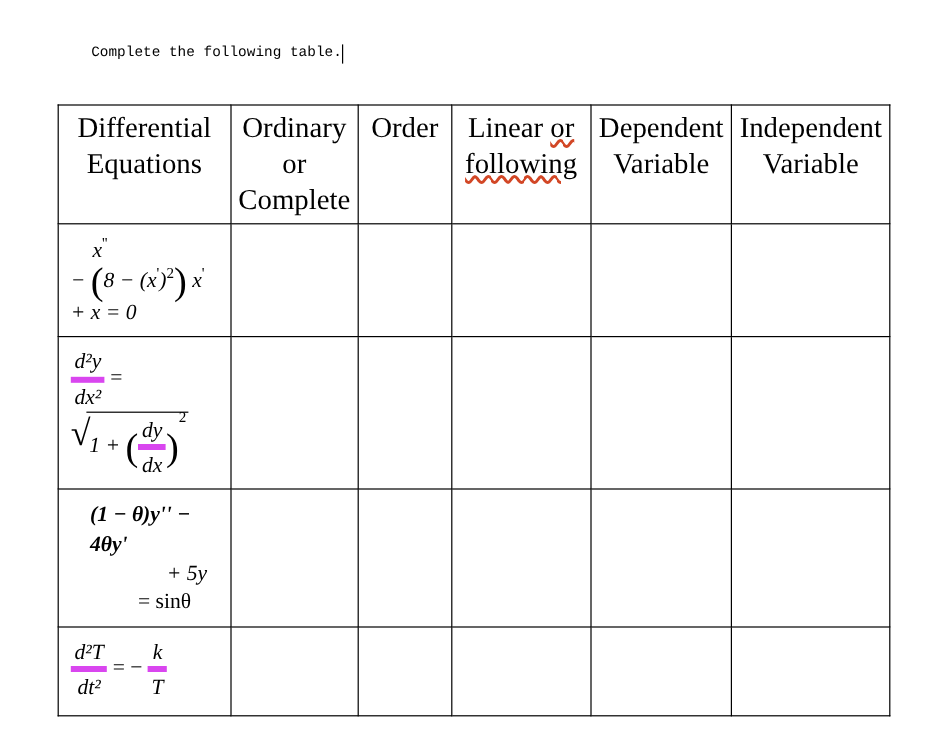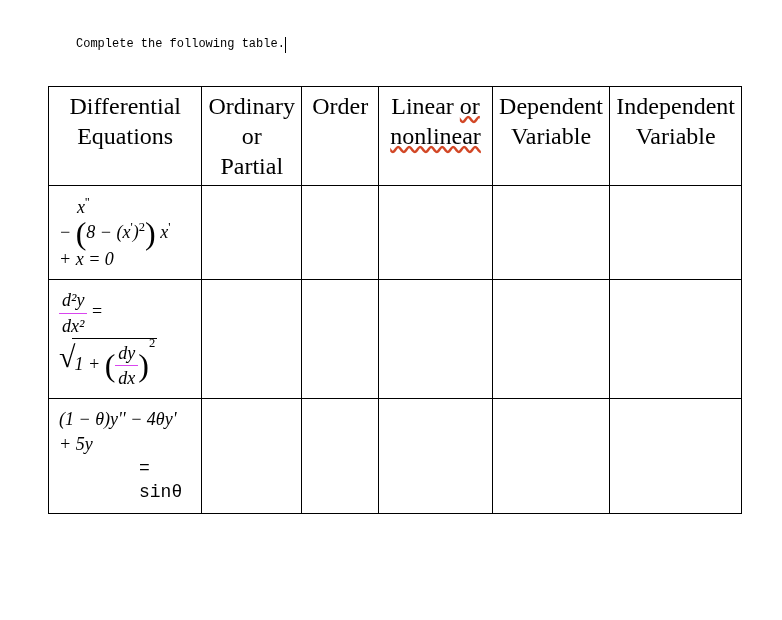--- a/index.html
+++ b/index.html
@@ -63,21 +63,21 @@
     line-height: 1.35;
   }
   td.blank { height: auto; }
   
   .frac {
     display: inline-block;
     vertical-align: middle;
     text-align: center;
     font-style: italic;
   }
-  .frac .num { display: block; border-bottom: 1px solid #d946ef; padding: 0 3px; }
+  .frac .num { display: block; border-bottom: 5px solid #d946ef; padding: 0 3px; }
   .frac .den { display: block; padding: 0 3px; font-style: italic; }
   .sup { font-size: 0.7em; vertical-align: super; font-style: normal; }
   .upright { font-style: normal; }
   .sqrt-wrap {
     display: inline-flex;
     align-items: stretch;
     vertical-align: middle;
   }
   .sqrt-sign {
     font-style: normal;
@@ -103,23 +103,23 @@
     vertical-align: top;
     font-style: normal;
     position: relative;
     top: -6px;
   }
   .row1 { height: 88px; }
   .row2 { height: 66px; }
   .row3 { height: 78px; }
   .row4 { height: 74px; }
   .row5 { height: 72px; }
-  .eq3-block { margin-left: 0px; }
-  .eq3-line2 { }
-  .eq3-line3 { margin-left: 80px; font-family: Liberation Mono, monospace; }
+  .eq3-block { margin-left: 16px; font-weight: bold; }
+  .eq3-line2 { margin-left: 80px; }
+  .eq3-line3 { margin-left: 56px; }
   .eq4-block {
     font-size: 16px;
     padding-top: 12px;
     padding-left: 18px;
   }
   .eq5-block {
     padding-top: 8px;
     padding-left: 6px;
   }
   .prime { font-style: normal; }
@@ -133,26 +133,26 @@
   <span>Complete the following table.</span><span class="cursor"></span>
 </div>
 
 <table>
   <thead>
     <tr>
       <th class="th-eq"><span>Differential Equations</span></th>
       <th class="th-op">
         <span>Ordinary</span><br>
         <span>or</span><br>
-        <span>Partial</span>
+        <span>Complete</span>
       </th>
       <th class="th-ord"><span>Order</span></th>
       <th class="th-lin">
         <span>Linear </span><span class="wavy">or</span><br>
-        <span class="wavy">nonlinear</span>
+        <span class="wavy">following</span>
       </th>
       <th class="th-dep">
         <span>Dependent</span><br>
         <span>Variable</span>
       </th>
       <th class="th-ind">
         <span>Independent</span><br>
         <span>Variable</span>
       </th>
     </tr>
@@ -199,18 +199,36 @@
         <div class="eq3-line2"><span>+ 5y</span></div>
         <div class="eq3-line3"><span class="upright">= sinθ</span></div>
       </td>
       <td class="blank"></td>
       <td class="blank"></td>
       <td class="blank"></td>
       <td class="blank"></td>
       <td class="blank"></td>
     </tr>
 
+    <tr class="row4">
+      <td class="eq-cell eq4-block">
+        <span class="frac">
+          <span class="num">d²T</span>
+          <span class="den">dt²</span>
+        </span>
+        <span class="upright"> = − </span>
+        <span class="frac">
+          <span class="num">k</span>
+          <span class="den">T</span>
+        </span>
+      </td>
+      <td class="blank"></td>
+      <td class="blank"></td>
+      <td class="blank"></td>
+      <td class="blank"></td>
+      <td class="blank"></td>
+    </tr>
 
   </tbody>
 </table>
 
 
 
 
 </body></html>

